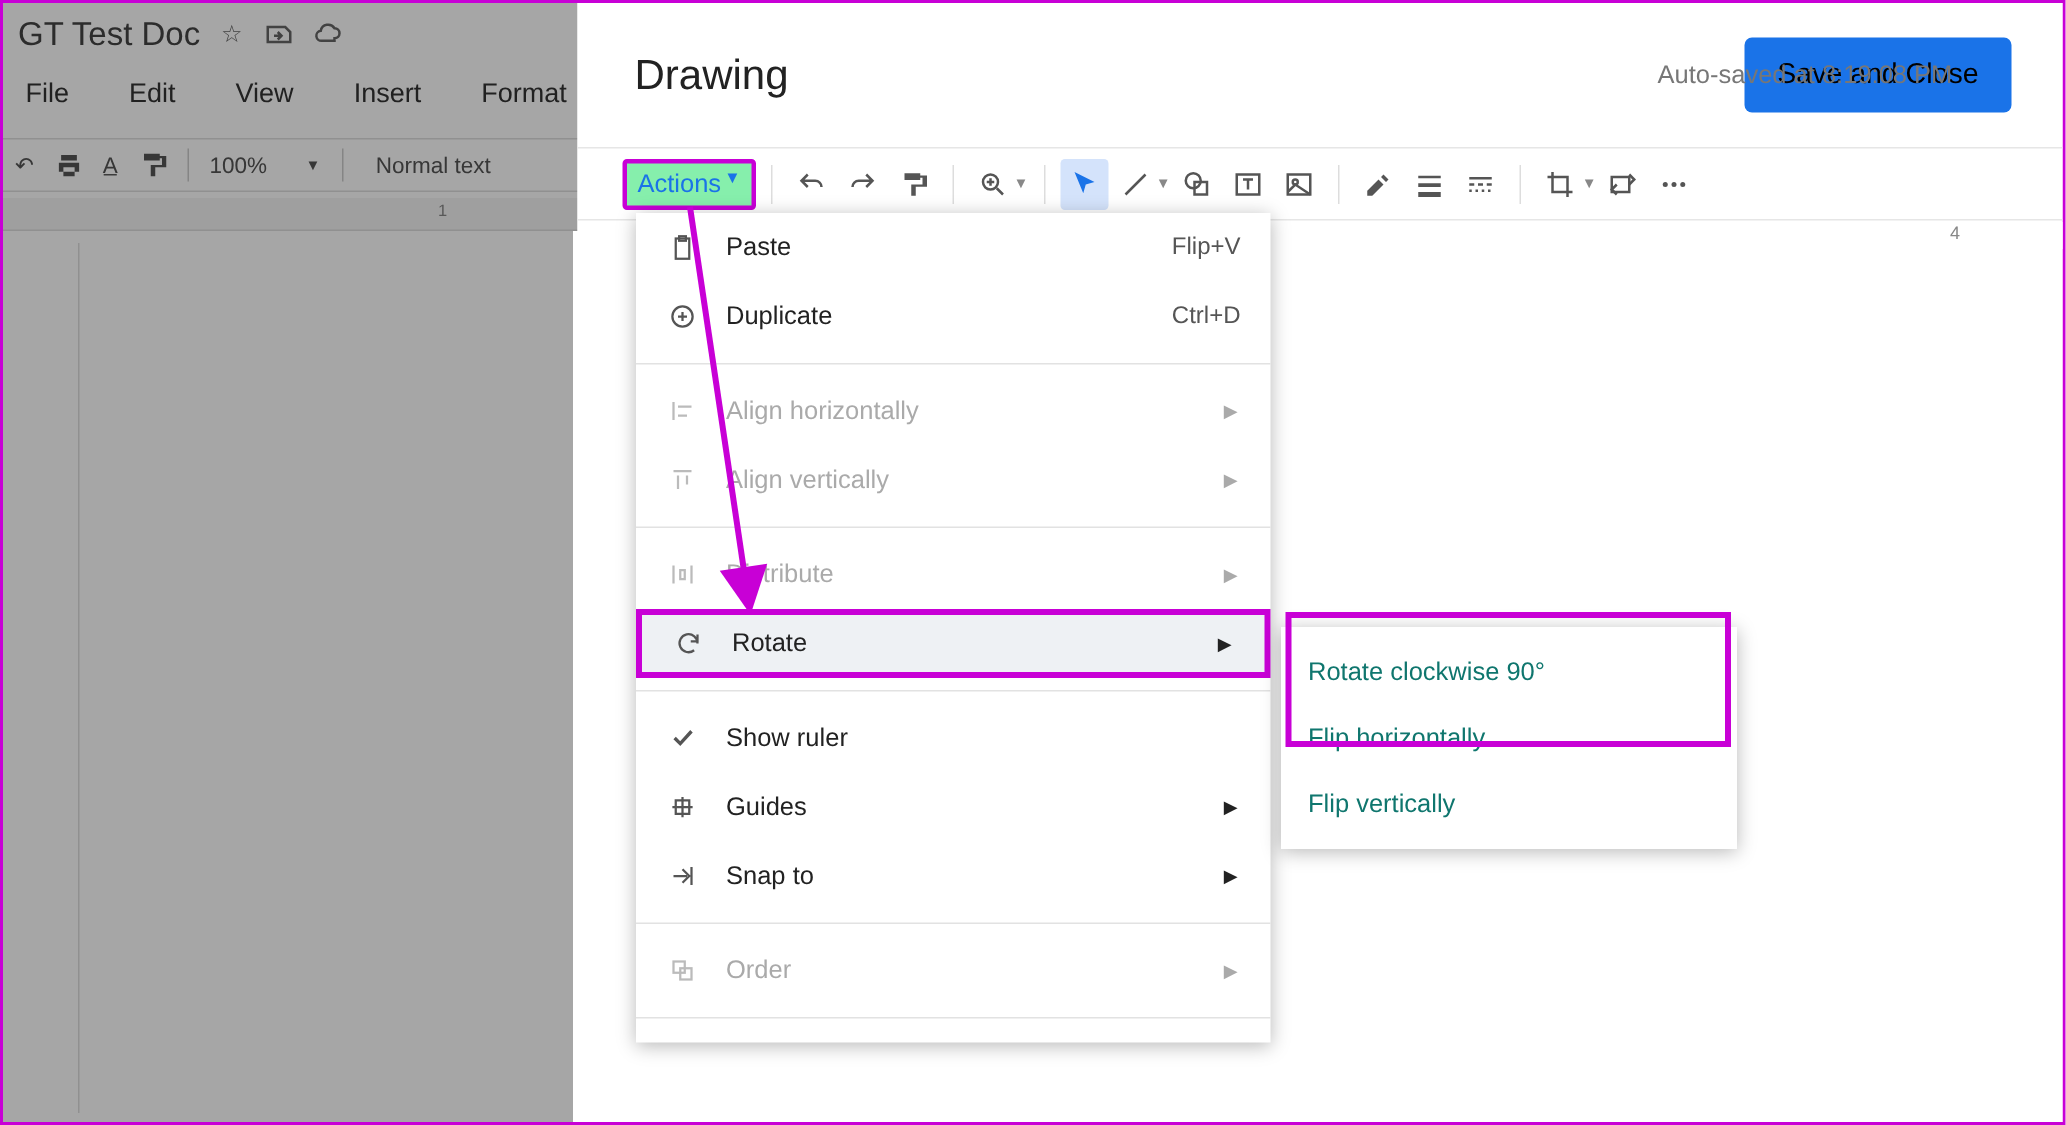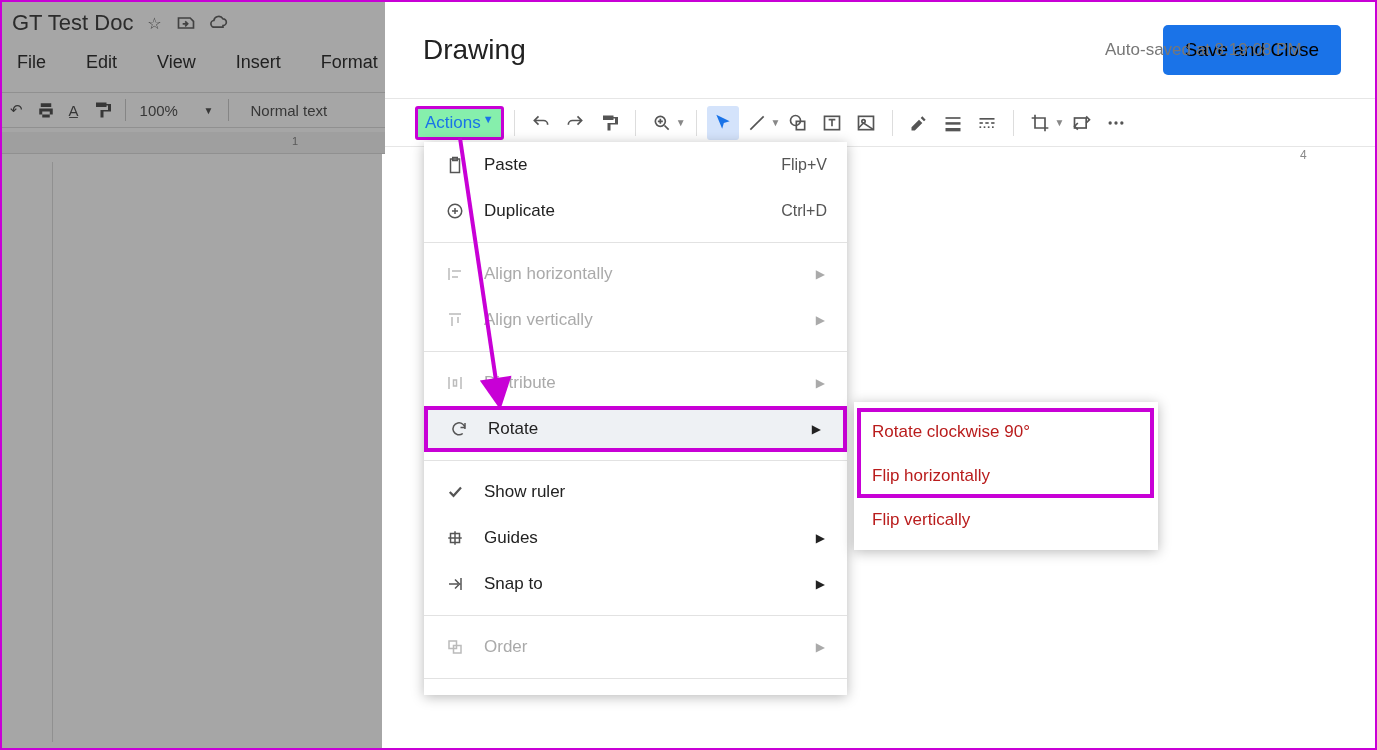--- a/index.html
+++ b/index.html
@@ -37,21 +37,21 @@
 .dd-item { height:46px; display:flex; align-items:center; padding:0 18px 0 20px; cursor:pointer; gap:18px; position:relative; }
 .dd-item.disabled { color:#aaa; }
 .dd-item.hover { background:#eef1f4; }
 .dd-item.boxed { border:4px solid #c800d6; }
 .dd-icon { width:22px; height:22px; display:flex; align-items:center; justify-content:center; color:#555; }
 .dd-item.disabled .dd-icon { color:#bbb; }
 .dd-shortcut { position:absolute; right:20px; color:#555; font-size:16px; }
 .dd-item.disabled .dd-shortcut { color:#bbb; }
 .dd-arrow { position:absolute; right:22px; font-size:12px; }
 .dd-sep { height:1px; background:#e2e2e2; margin:8px 0; }
-.submenu { position:absolute; top:400px; left:852px; width:304px; background:#fff; box-shadow:0 2px 12px rgba(0,0,0,0.28); z-index:22; padding:8px 0; font-size:17px; color:#b91c1c; }
+.submenu { position:absolute; top:416px; left:852px; width:304px; background:#fff; box-shadow:0 2px 12px rgba(0,0,0,0.28); z-index:22; padding:8px 0; font-size:17px; color:#0f766e; }
 .sub-item { height:44px; display:flex; align-items:center; padding:0 18px; cursor:pointer; }
 .sub-box { position:absolute; top:406px; left:855px; width:297px; height:90px; border:4px solid #c800d6; z-index:25; pointer-events:none; }
 .annot-arrow { position:absolute; z-index:30; pointer-events:none; }
 svg { display:block; }
 </style>
 </head>
 <body>
 
 <div class="bg">
   <div class="doc-header">

